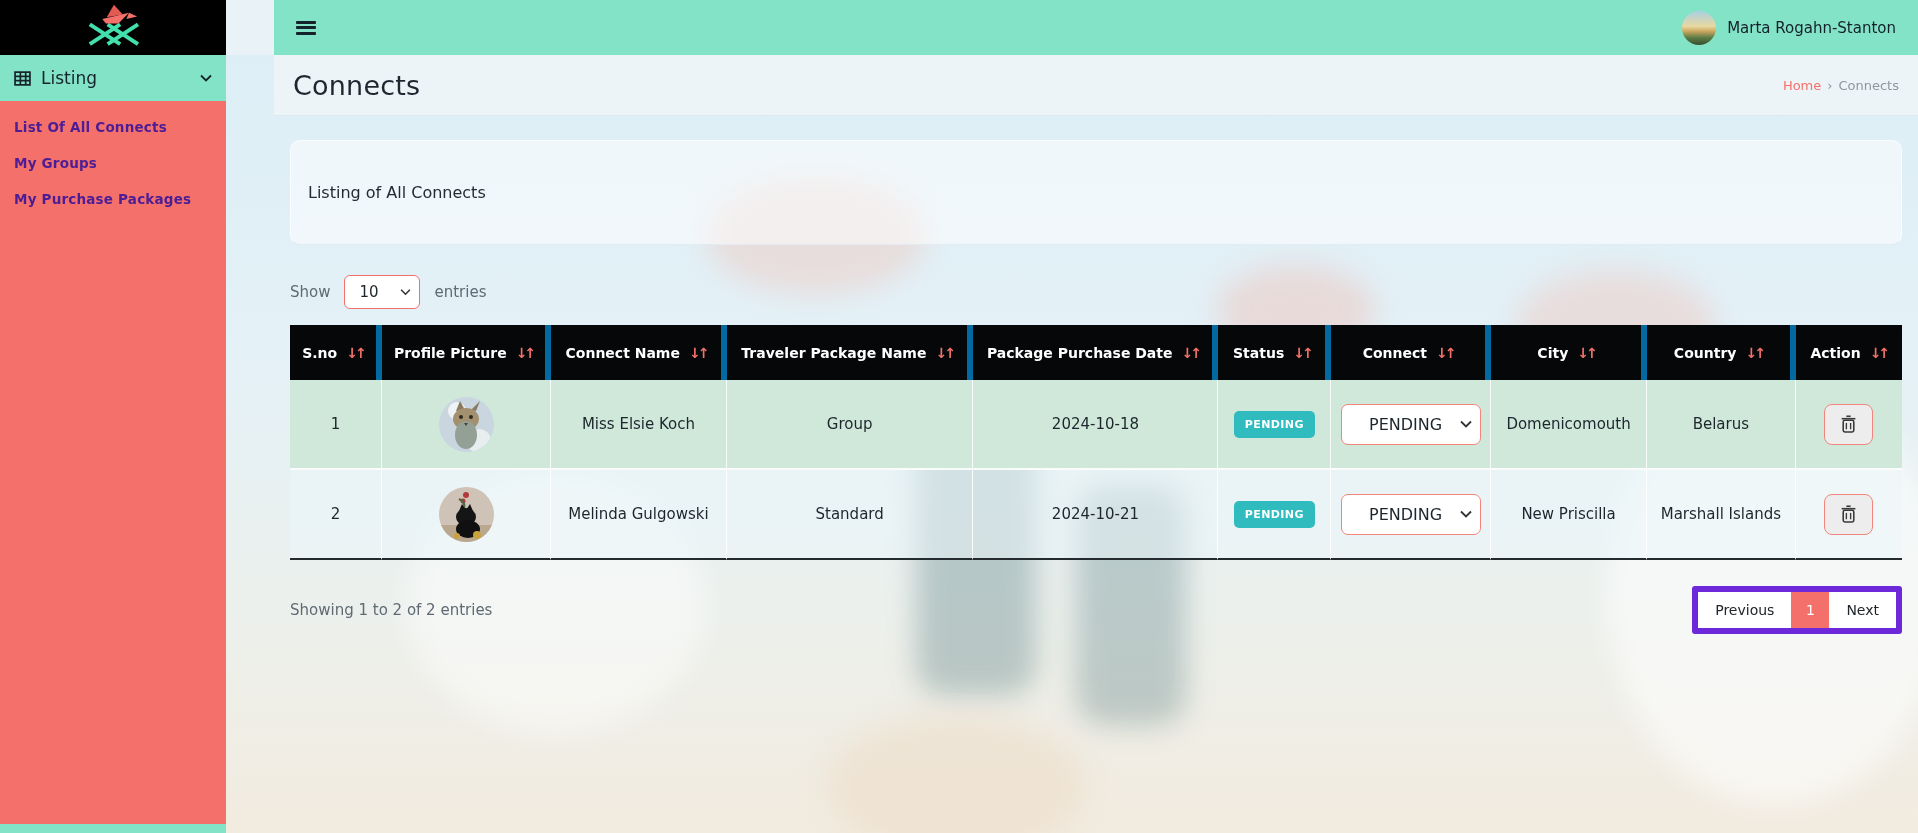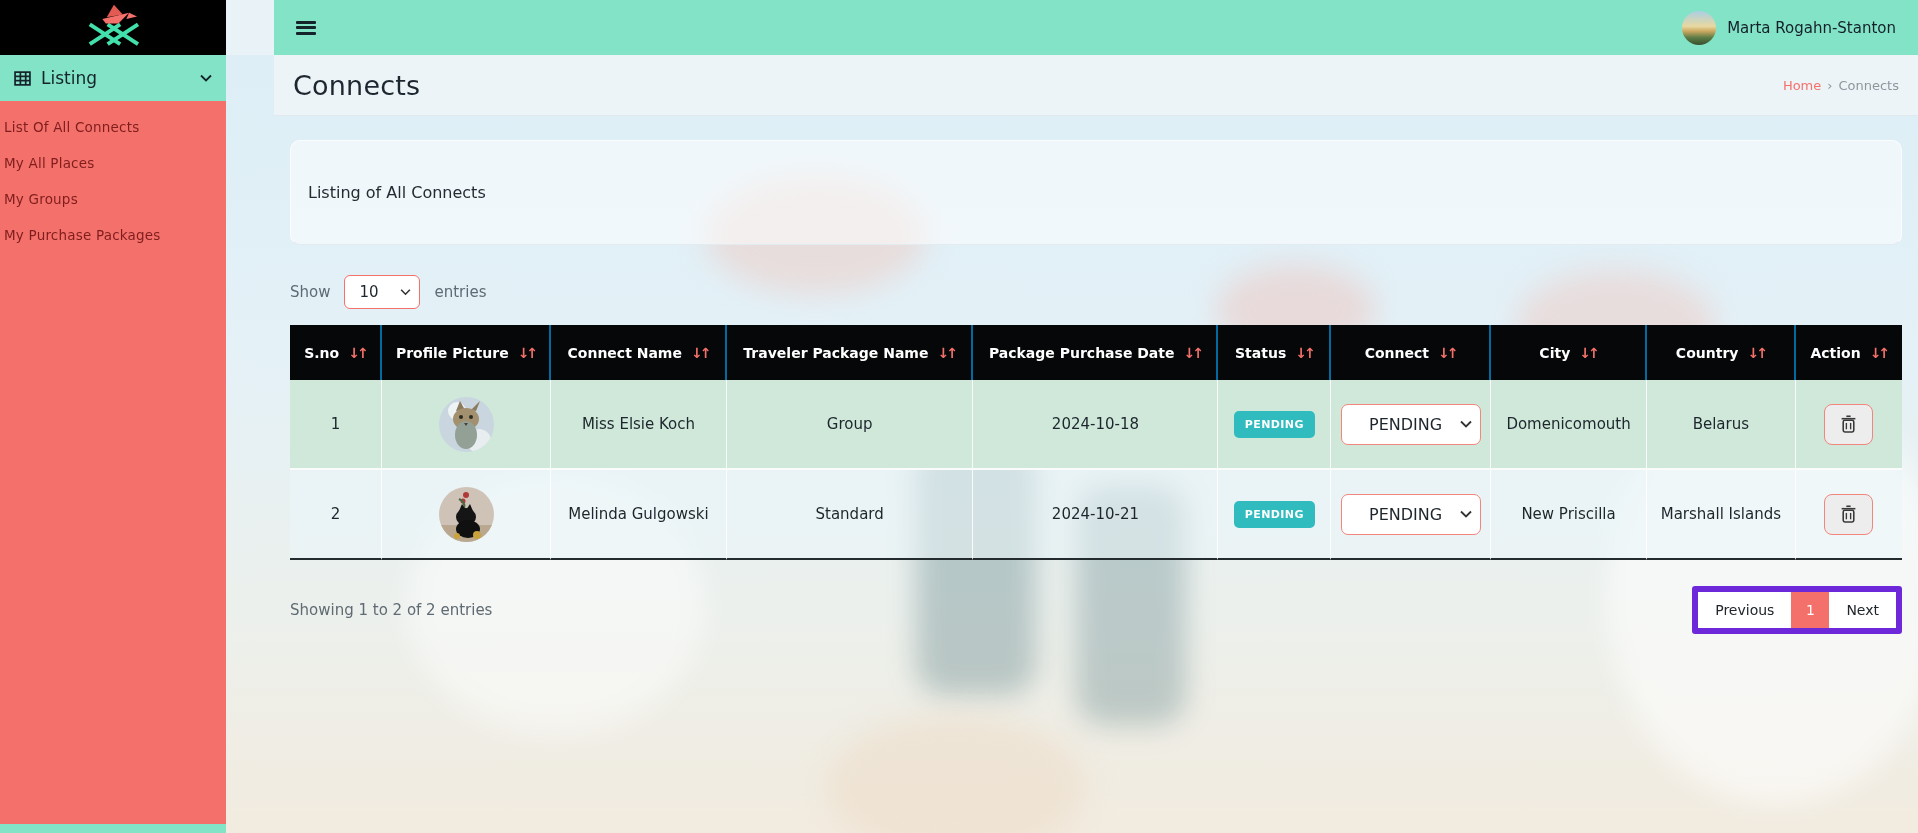--- a/index.html
+++ b/index.html
@@ -7,21 +7,21 @@
     font-family:"DejaVu Sans","Liberation Sans",sans-serif; background:#e8f2f7; }
   .app { display:flex; width:1918px; height:833px; }
 
   
   .sidebar { width:226px; height:833px; background:#F4716B; flex-shrink:0; position:relative; z-index:5; }
   .logo-box { height:55px; background:#000; display:flex; align-items:center; justify-content:center; }
   .menu-parent { height:46px; background:#82E3C6; color:#15232b; display:flex; align-items:center;
     padding:0 14px; gap:10px; font-size:17px; cursor:pointer; }
   .menu-parent .chev { margin-left:auto; display:flex; }
   .submenu { padding-top:8px; }
-  .submenu-item { padding:10px 4px; color:#7f1d1d; font-size:13.5px; font-weight:400;
+  .submenu-item { padding:10px 14px; color:#4c1d95; font-size:13.5px; font-weight:700;
     letter-spacing:.2px; cursor:pointer; }
   .sidebar-strip { position:absolute; left:0; right:0; bottom:0; height:9px; background:#82E3C6; }
 
   
   .main { flex:1; position:relative; height:833px; overflow:hidden;padding-left:48px; }
   .topbar { height:55px; background:#82E3C6; display:flex; align-items:center;
     justify-content:space-between; padding:0 22px; position:relative; z-index:4; }
   .hamburger { width:20px; height:14px; display:flex; flex-direction:column; justify-content:space-between; cursor:pointer; }
   .hamburger span { display:block; height:3px; background:#15232b; border-radius:1px; }
   .user-chip { display:flex; align-items:center; gap:11px; cursor:pointer; }
@@ -60,21 +60,21 @@
     color:#5f6a72; font-size:15px; }
   .select-wrap { position:relative; display:inline-flex; }
   .select-wrap svg { position:absolute; right:9px; top:50%; transform:translateY(-50%); pointer-events:none; }
   select { appearance:none; -webkit-appearance:none; background:#fff; border:1px solid #F4716B;
     border-radius:6px; color:#1d262c; outline:none; cursor:pointer;
     font-family:"DejaVu Sans","Liberation Sans",sans-serif; }
   .page-size { width:76px; height:34px; font-size:15px; padding:0 22px 0 14px; }
 
   table { width:100%; border-collapse:separate; border-spacing:0; table-layout:fixed; }
   thead th { background:#060708; color:#fff; font-size:14px; font-weight:bold; height:55px;
-    border-right:2px solid #0369a1; padding:0 4px; }
+    border-right:6px solid #0369a1; padding:0 4px; }
   thead th:last-child { border-right:none; }
   .th-inner { display:flex; align-items:center; justify-content:center; gap:9px; }
   .sort-ico { color:#F4716B; font-size:14px; font-weight:bold; letter-spacing:-3px; cursor:pointer; }
   tbody td { height:90px; text-align:center; vertical-align:middle; font-size:15px; color:#1d262c;
     border-right:1px solid rgba(255,255,255,.85); padding:0 4px; }
   tbody td:last-child { border-right:none; }
   tr.row-1 td { background:#CFE8DA; border-bottom:2px solid rgba(255,255,255,.9); }
   tr.row-2 td { background:rgba(235,246,250,.55); border-bottom:2px solid #242b2e; }
 
   .pfp { width:55px; height:55px; border-radius:50%; overflow:hidden; display:inline-block; vertical-align:middle; }
@@ -119,21 +119,20 @@
       </svg>
       <span>Listing</span>
       <span class="chev">
         <svg width="12" height="8" viewBox="0 0 12 8">
             <path d="M1 1.5 L6 6.5 L11 1.5" fill="none" stroke="#15232b" stroke-width="1.8"></path>
           </svg>
       </span>
     </div>
     <nav class="submenu">
       <div class="submenu-item">List Of All Connects</div>
-      <div class="submenu-item">My All Places</div>
       <div class="submenu-item">My Groups</div>
       <div class="submenu-item">My Purchase Packages</div>
     </nav>
     <div class="sidebar-strip"></div>
   </aside>
 
   <div class="main">
 
     <div class="topbar">
       <div class="hamburger">

